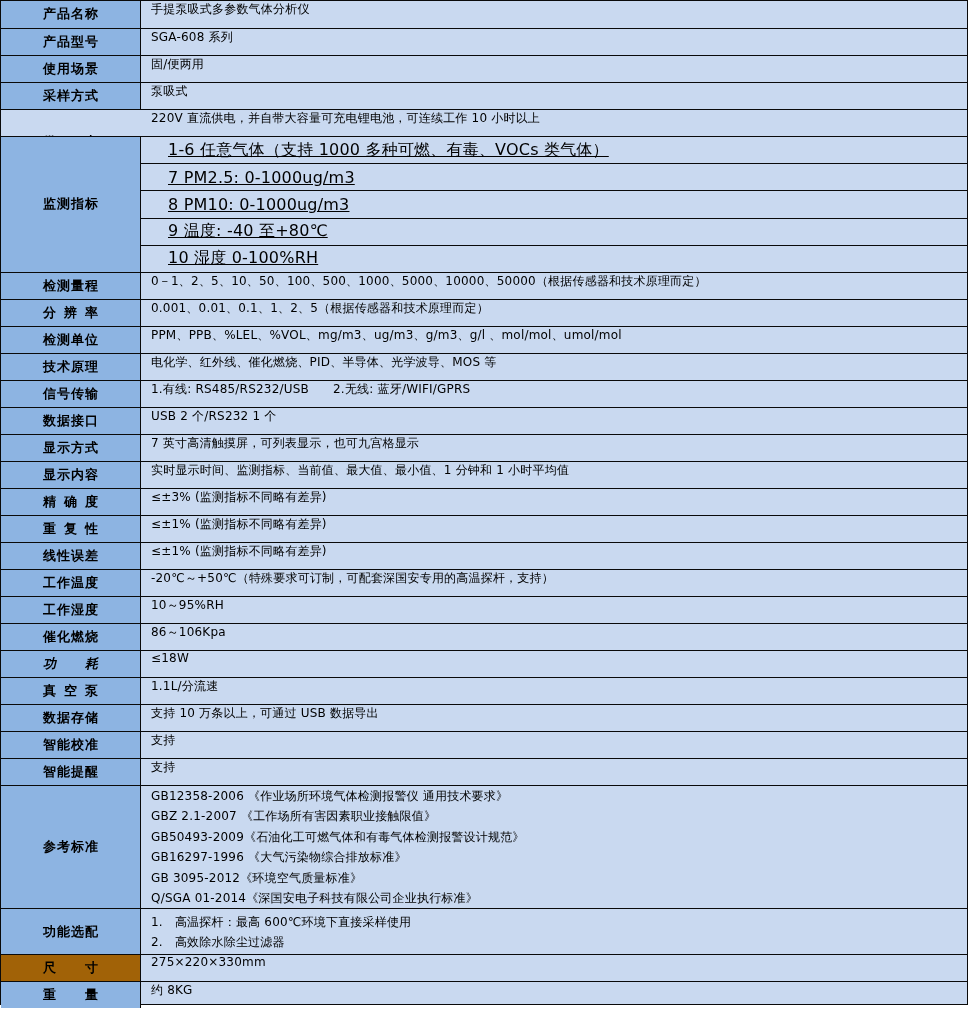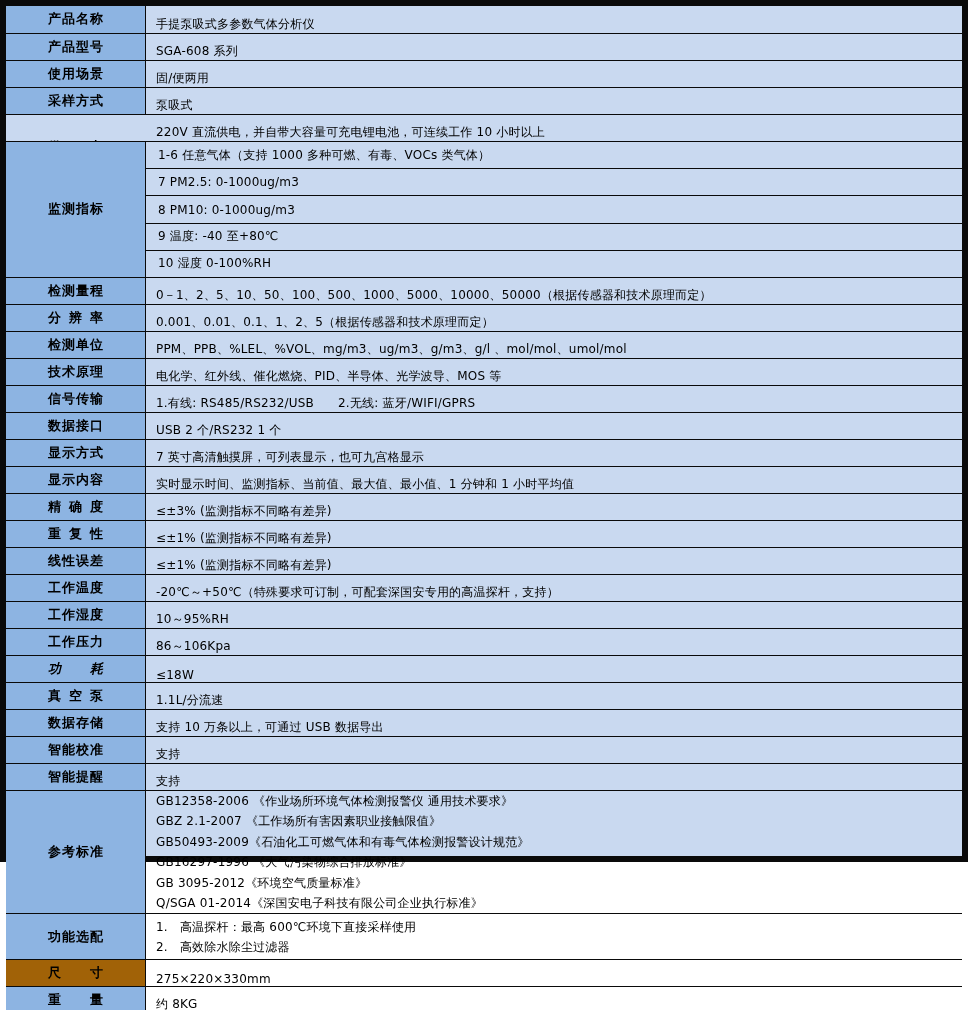--- a/index.html
+++ b/index.html
@@ -4,23 +4,23 @@
 <style>
   * { box-sizing: border-box; margin: 0; padding: 0; }
   html, body {
     width: 968px; height: 1010px;
     background: #ffffff;
     font-family: "DejaVu Sans", sans-serif;
     color: #000;
     overflow: hidden;
   }
   .spec-table {
-    width: 968px; height: 862px;
+    width: 968px; height: 1005px;
     display: flex; flex-direction: column;
-    border: 6px solid #737373;
+    border: 1px solid #737373;
     background: #C9D9F0;
   }
   .row { display: flex; flex: 0 0 auto; border-top: 1px solid #0a0a0a; }
   .row:first-child { border-top: none; }
   .row.single { height: 27px; }
   .row.group  { height: 136px; }
   .row.grow   { flex: 1 1 auto; }
   .row.opt    { height: 46px; justify-content: space-between; }
   .label-cell {
     width: 140px; flex: 0 0 auto;
@@ -30,35 +30,36 @@
   }
   .label-text {
     display: inline-block;
     width: 55px;
     font-size: 13px; font-weight: bold; color: #000;
     line-height: 1.25;
     text-align: justify; text-align-last: justify;
   }
   .value-cell {
     flex: 1 1 auto; min-width: 0;
-    display: flex; align-items: flex-end;
+    display: flex; align-items: flex-start;
     padding: 0 8px 0 10px;
     font-size: 12px;
   }
   .value-cell.multiline {
     flex-direction: column; align-items: stretch; justify-content: center;
   }
   .value-text, .subrow, .line { white-space: pre-wrap; letter-spacing: 0.2px; }
   .line { line-height: 20.4px; }
   .subrows { flex: 1 1 auto; min-width: 0; display: flex; flex-direction: column; }
   .subrow {
     flex: 1 1 0; display: flex; align-items: center;
-    padding: 0 8px 0 12px;
+    padding: 0 8px 0 27px;
     border-top: 1px solid #0a0a0a;
-    font-size: 12px;
+    font-size: 16px;
+    text-decoration: underline;
   }
   .subrow:first-child { border-top: none; }
 </style>
 </head>
 <body>
 
 <div class="spec-table" style="border-color: rgb(10, 10, 10);">
     <div class="row single">
       <div class="label-cell" style="background: rgb(141, 180, 226);">
         <div class="label-text">产品名称</div>
@@ -210,21 +211,21 @@
     <div class="row single">
       <div class="label-cell" style="background: rgb(141, 180, 226);">
         <div class="label-text">工作湿度</div>
       </div>
       <div class="value-cell">
         <div class="value-text">10～95%RH</div>
       </div>
     </div>
     <div class="row single">
       <div class="label-cell" style="background: rgb(141, 180, 226);">
-        <div class="label-text">工作压力</div>
+        <div class="label-text">催化燃烧</div>
       </div>
       <div class="value-cell">
         <div class="value-text">86～106Kpa</div>
       </div>
     </div>
     <div class="row single">
       <div class="label-cell" style="background: rgb(141, 180, 226); font-style: italic;">
         <div class="label-text">功耗</div>
       </div>
       <div class="value-cell">

